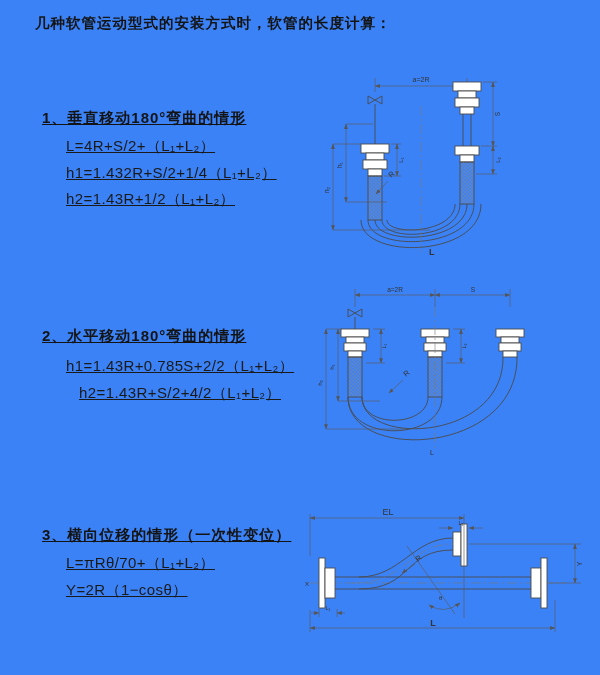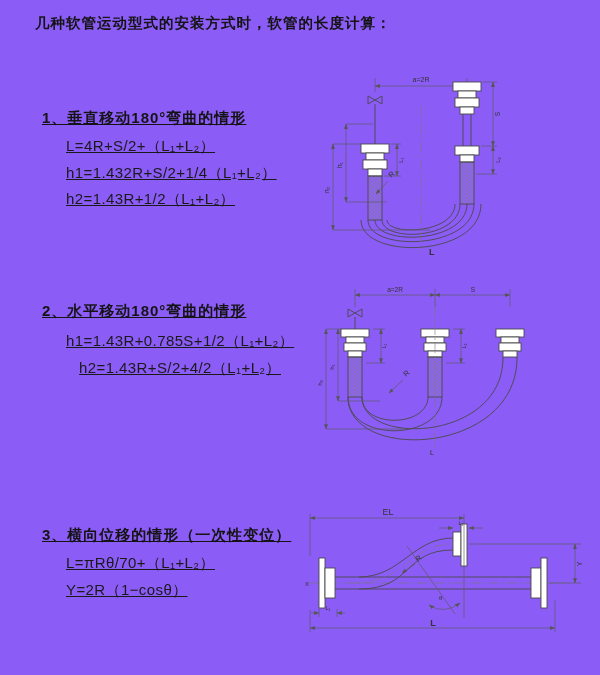--- a/index.html
+++ b/index.html
@@ -1,30 +1,30 @@
 <!DOCTYPE html>
 <html><head>
 <meta charset="utf-8">
 <style>
   * { margin:0; padding:0; box-sizing:border-box; }
   html,body { width:600px; height:675px; background:#ffffff; overflow:hidden;
               font-family:"Liberation Sans","DejaVu Sans",sans-serif; color:#111; }
-  .page { position:relative; width:600px; height:675px; background:#8b5cf6; }
+  .page { position:relative; width:600px; height:675px; background:#3b82f6; }
 
   .title { position:absolute; left:35px; top:14px; font-size:14.5px; font-weight:bold;
            letter-spacing:1px; color:#141414; white-space:nowrap; }
 
   .section { position:absolute; left:42px; }
   .sec-heading { font-size:15px; font-weight:bold; color:#141414; letter-spacing:1px; white-space:nowrap;text-decoration:underline; }
   .formulas { position:absolute; left:24px; }
   .formula { font-size:15px; color:#1a1a1a; letter-spacing:0.4px; white-space:nowrap;
              height:26.5px; line-height:26.5px;text-decoration:underline; }
 
   #sec1 { top:109px; }  #sec1 .formulas { top:24px; }
-  #sec2 { top:302px;text-align:center; }  #sec2 .formulas { top:26px; }
+  #sec2 { top:327px;text-align:center; }  #sec2 .formulas { top:26px; }
   #sec3 { top:526px; }  #sec3 .formulas { top:24px; }
 
   .diag { position:absolute; }
   #diag1 { left:325px; top:70px;  }
   #diag2 { left:318px; top:283px; }
   #diag3 { left:303px; top:506px; }
 
   svg { display:block; }
   .draw  { stroke:#4a4a4a; stroke-width:0.9; fill:none; }
   .drawf { stroke:#4a4a4a; stroke-width:0.9; fill:#ffffff; }
@@ -132,21 +132,21 @@
       <line class="dim" x1="63" y1="111" x2="51" y2="124" marker-end="url(#ar1)"></line>
       <text class="dtxt" font-size="7.5" transform="rotate(-40 66 108)" x="66" y="108">R</text>
     </g>
 
     <text class="dtxt" font-size="9" font-weight="bold" x="104" y="185">L</text>
   </svg>
 
   <div class="section" id="sec2">
     <div class="sec-heading">2、水平移动180°弯曲的情形</div>
     <div class="formulas">
-      <div class="formula">h1=1.43R+0.785S+1/2（L₁+L₂）</div>
+      <div class="formula">h1=1.43R+0.785S+2/2（L₁+L₂）</div>
       <div class="formula">h2=1.43R+S/2+4/2（L₁+L₂）</div>
     </div>
   </div>
 
   <svg id="diag2" class="diag" width="215" height="175" viewBox="0 0 215 175">
     <defs>
       <marker id="ar2" viewBox="0 0 8 8" refX="7.5" refY="4" markerWidth="8" markerHeight="8" orient="auto-start-reverse">
         <path d="M0,1 L8,4 L0,7 z" fill="#555"></path>
       </marker>
       <pattern id="ht2" width="3.5" height="3.5" patternUnits="userSpaceOnUse">

